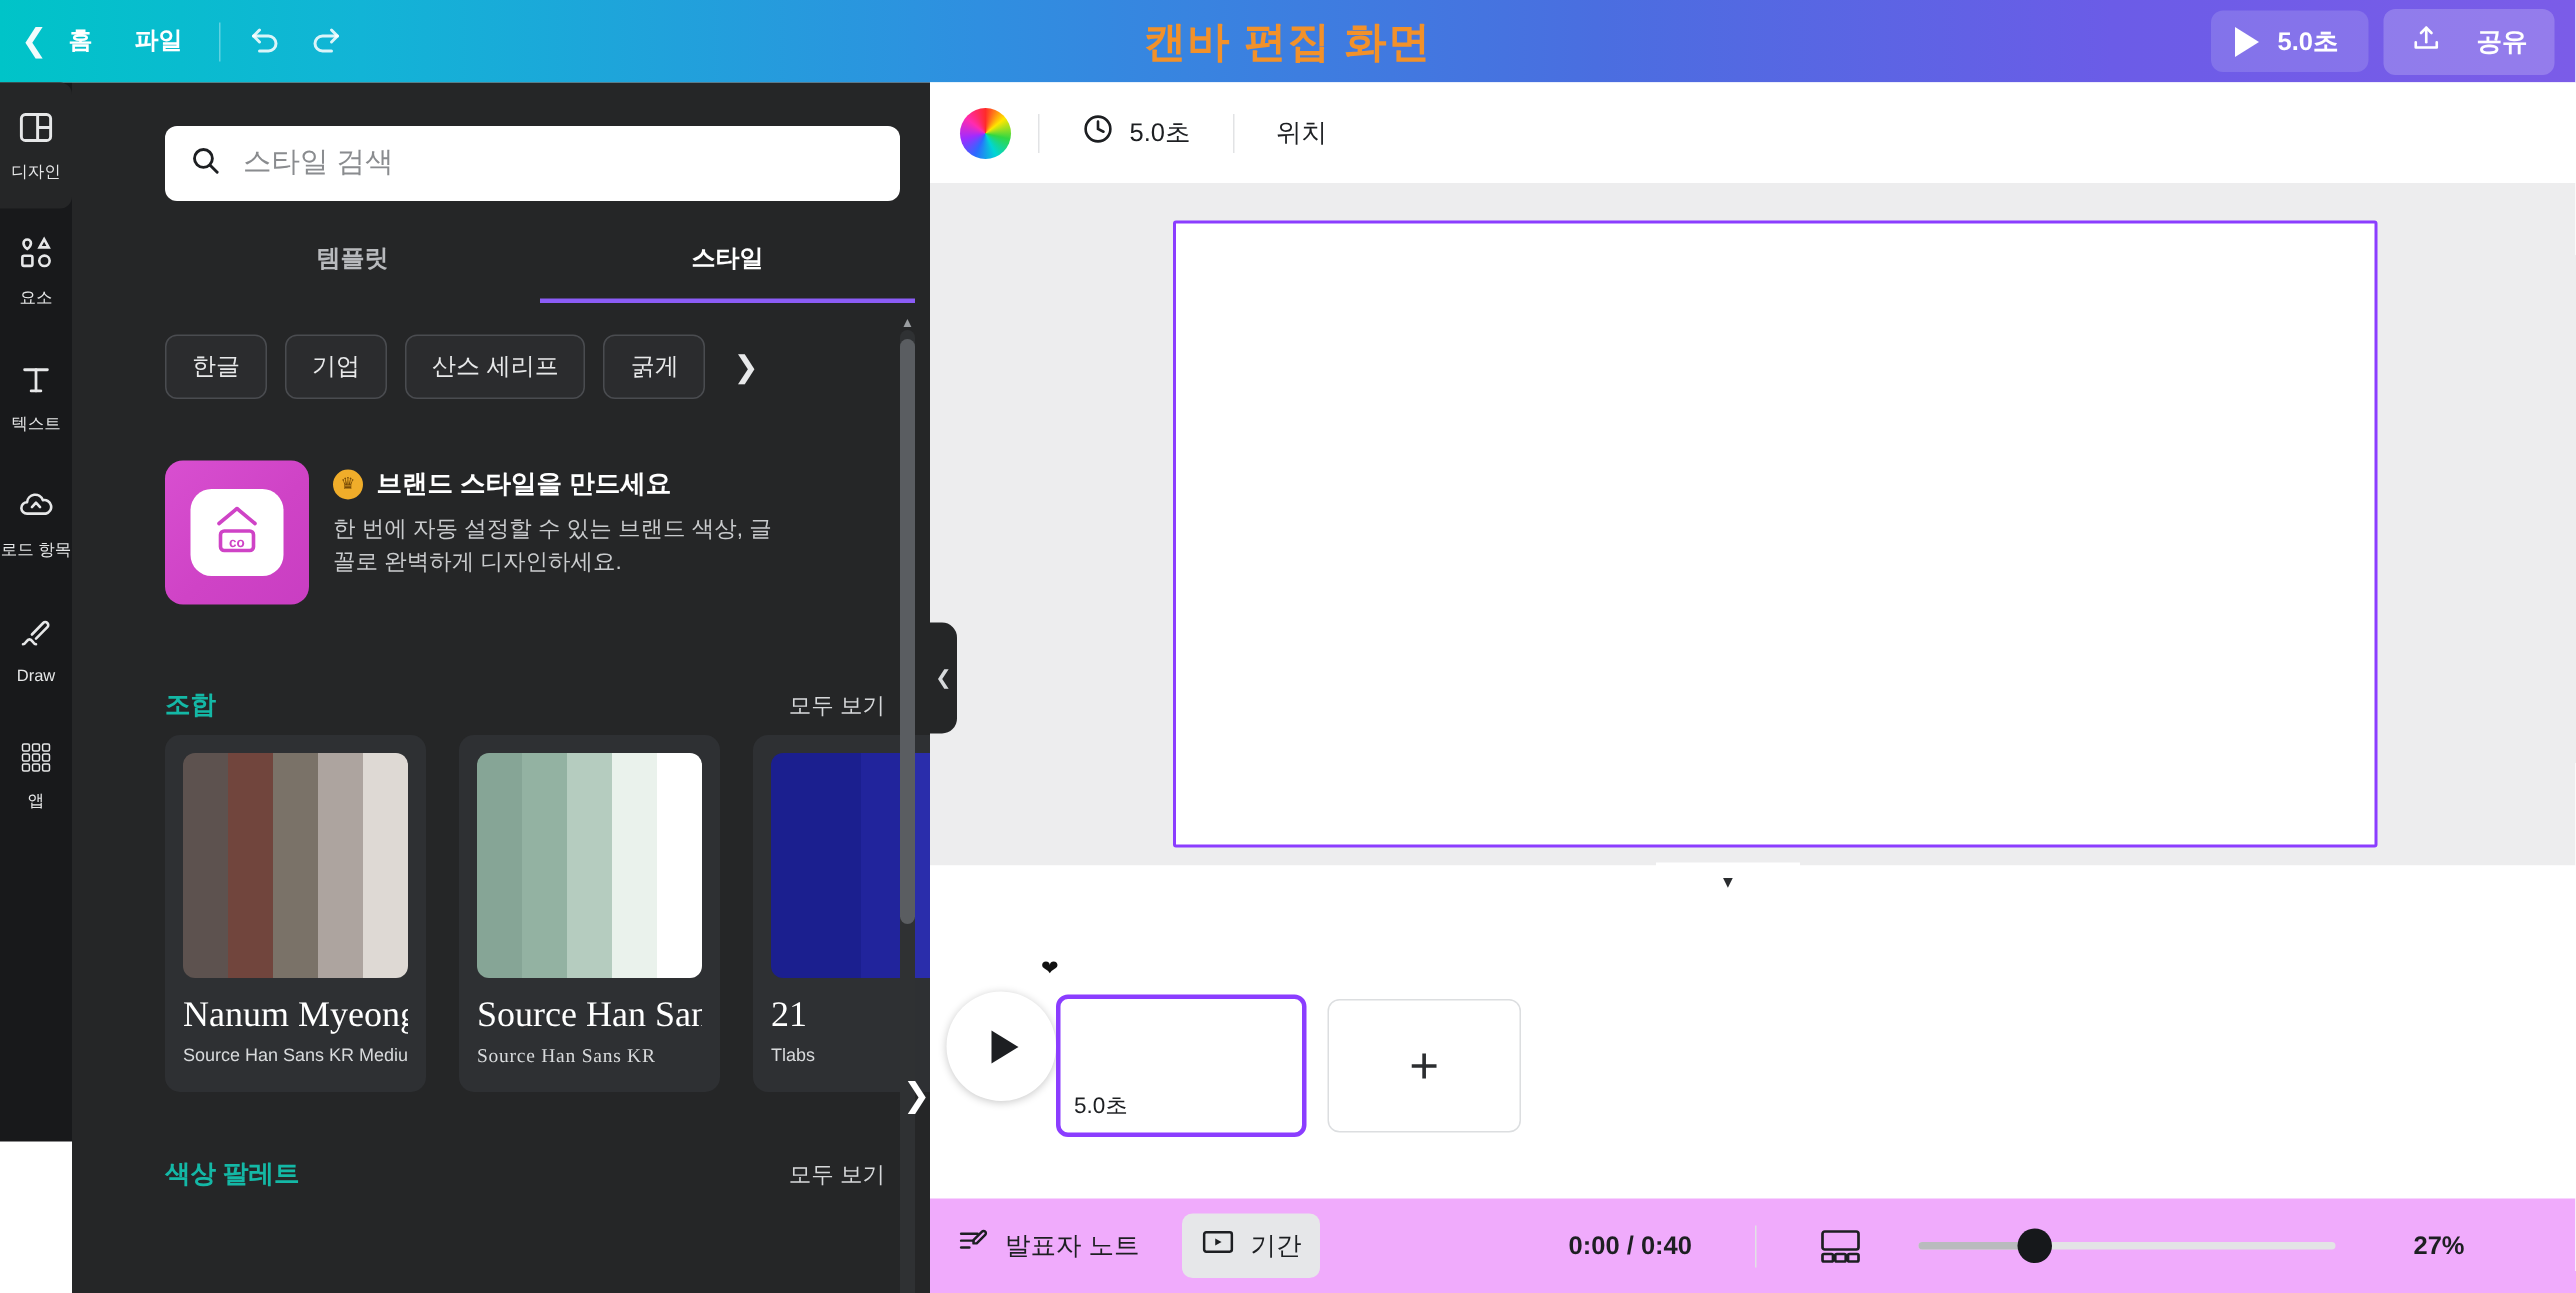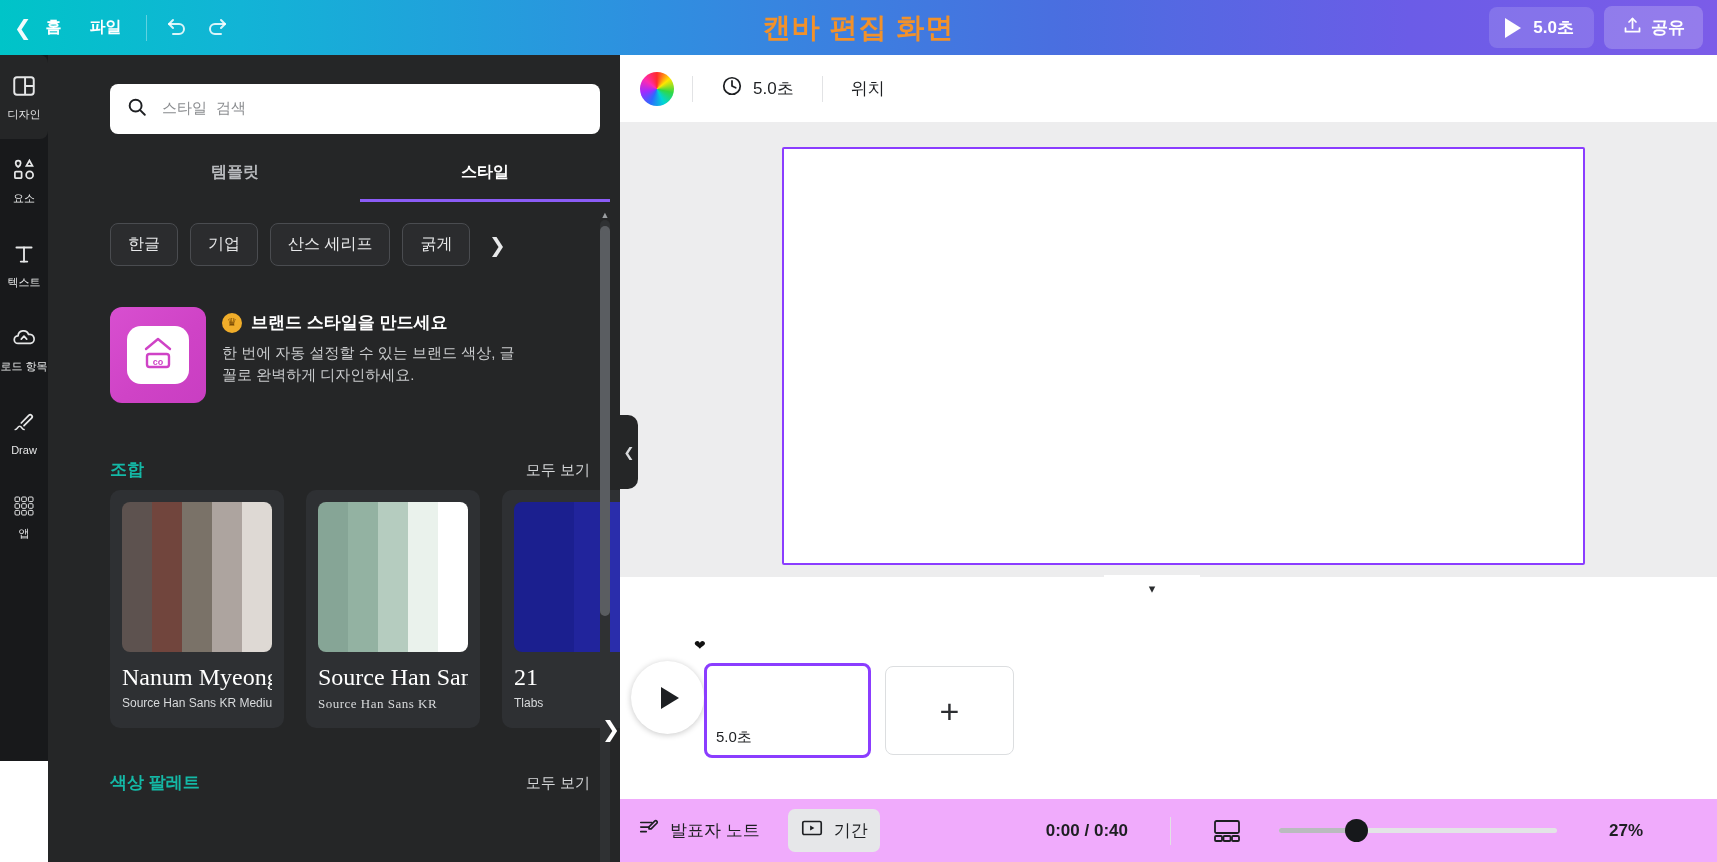--- a/index.html
+++ b/index.html
@@ -38,21 +38,21 @@
     display: flex; align-items: center; gap: 12px;
     background: rgba(255,255,255,.14); border-radius: 8px;
     padding: 9px 20px 9px 16px; cursor: pointer;
   }
   .tb-play-btn .lbl { color: #fff; font-size: 17px; font-weight: bold; }
   .tri-play {
     width: 0; height: 0; border-left: 16px solid #fff;
     border-top: 10px solid transparent; border-bottom: 10px solid transparent;
   }
   .tb-share-btn {
-    display: flex; align-items: center; gap: 8px;
+    display: flex; align-items: center; gap: 23px;
     background: rgba(255,255,255,.2); border-radius: 8px;
     padding: 9px 18px; cursor: pointer;
   }
   .tb-share-btn .lbl { color: #fff; font-size: 17px; font-weight: bold; }
 
   
   .rail {
     position: absolute; left: 0; top: 55px; width: 48px; height: 706px;
     background: #18191b;
   }
@@ -75,22 +75,22 @@
   .panel-scrollnub {
     position: absolute; left: 36px; top: 4px; width: 22px; height: 10px;
   }
   .nub-arrow { width: 0; height: 0; border-left: 5px solid transparent; border-right: 5px solid transparent; }
   .search-wrap { position: absolute; left: 62px; top: 29px; width: 490px; height: 50px; }
   .search-box {
     width: 100%; height: 100%; background: #fff; border-radius: 8px;
     display: flex; align-items: center; padding: 0 16px; gap: 14px; cursor: text;
   }
   .search-box input {
-    border: 0; outline: 0; flex: 1; font-size: 15px; color: #c2410c;
-    font-family: Liberation Mono, monospace; background: transparent;
+    border: 0; outline: 0; flex: 1; font-size: 19px; color: #c2410c;
+    font-family: Liberation Sans, sans-serif; background: transparent;
   }
   .search-box input::placeholder { color: #8a8c8f; }
 
   .tabs { position: absolute; left: 62px; top: 95px; width: 500px; display: flex; }
   .tab {
     flex: 1; text-align: center; padding: 12px 0 16px; cursor: pointer;
     font-size: 16px; font-weight: bold; color: #b8babd;
     border-bottom: 3px solid transparent;
   }
   .tab.active { color: #fff; border-bottom-color: #8b5cf6; }

